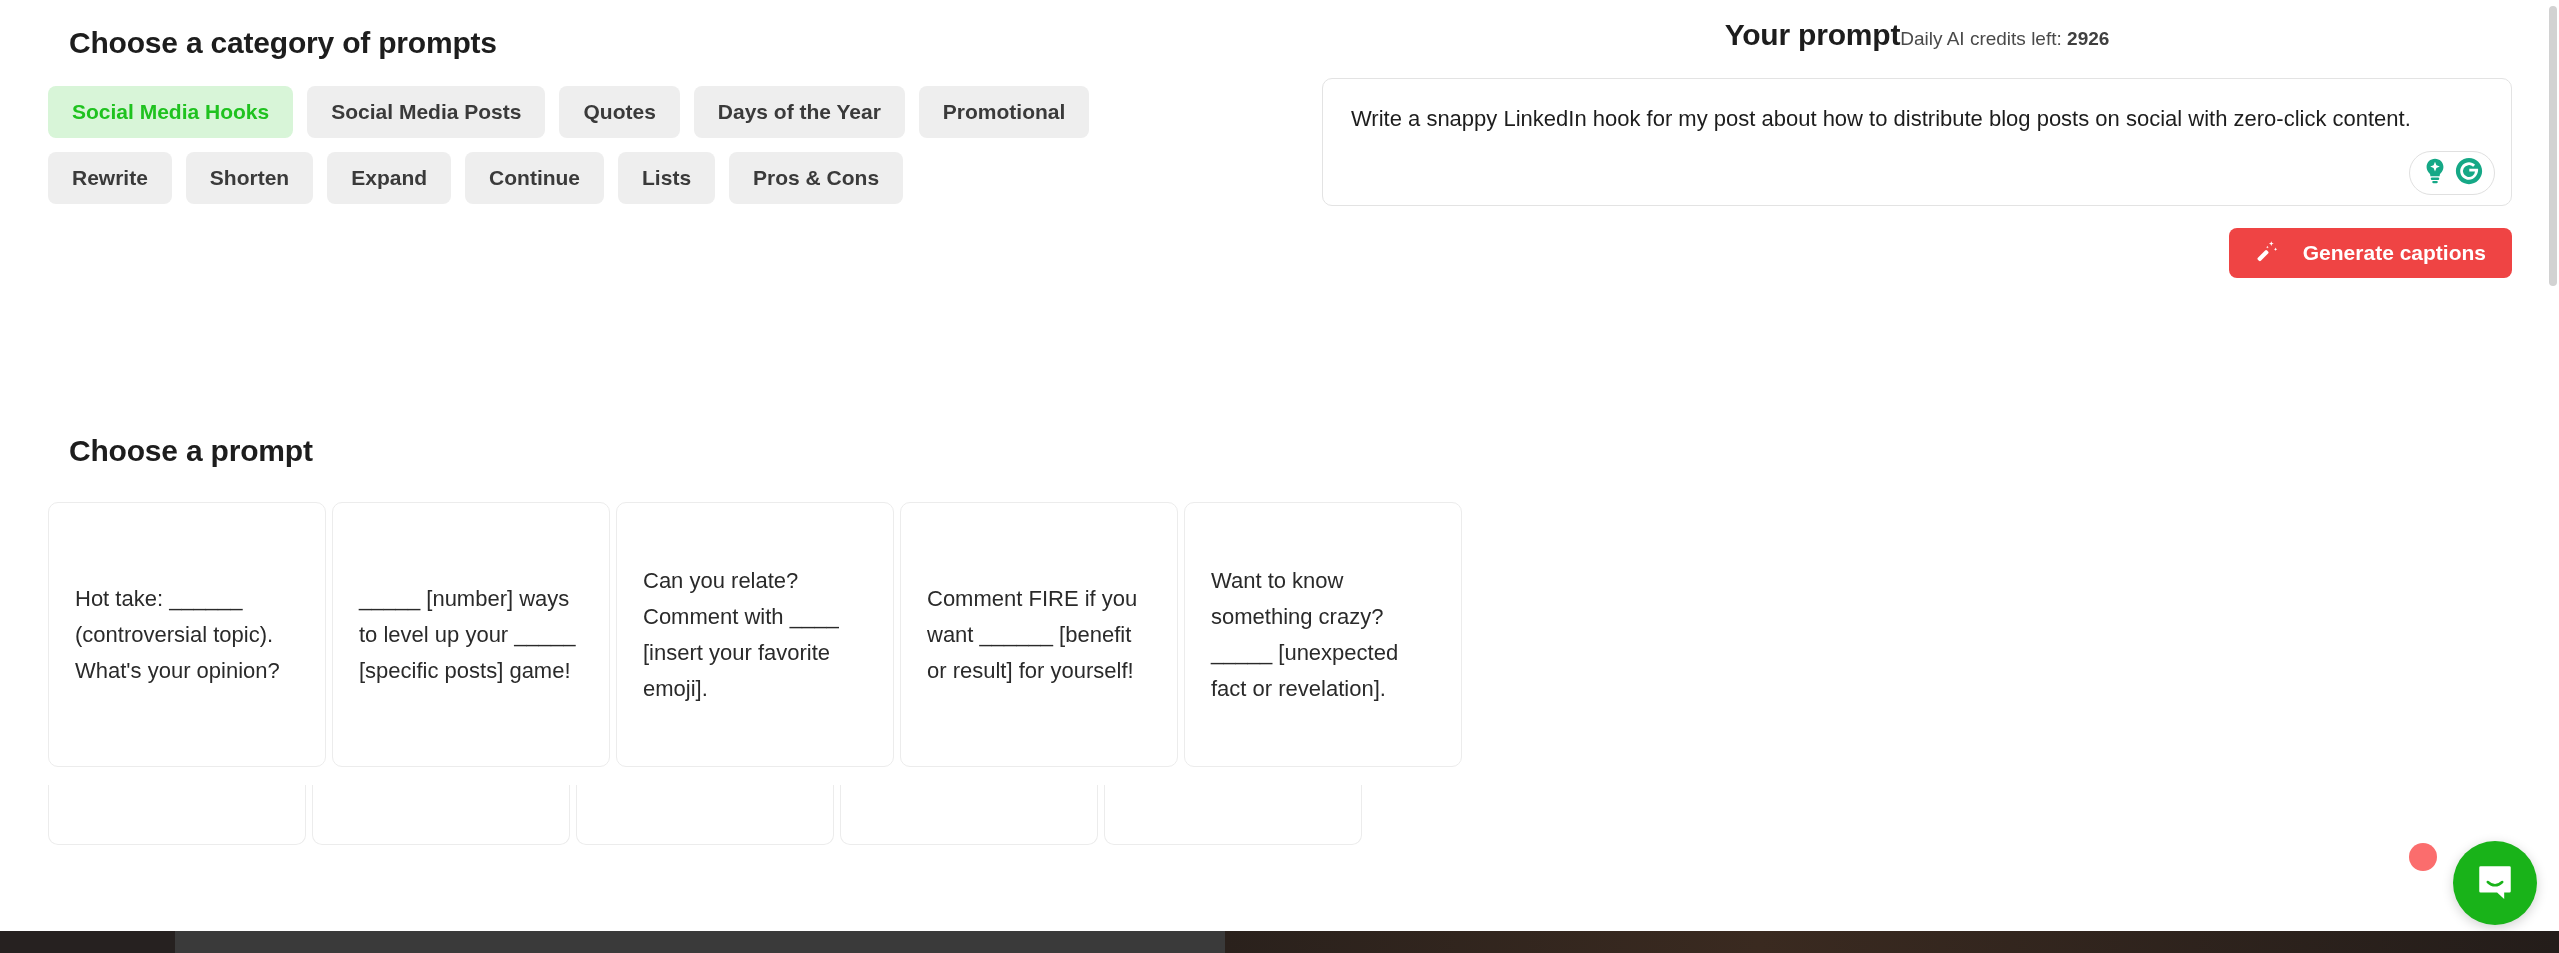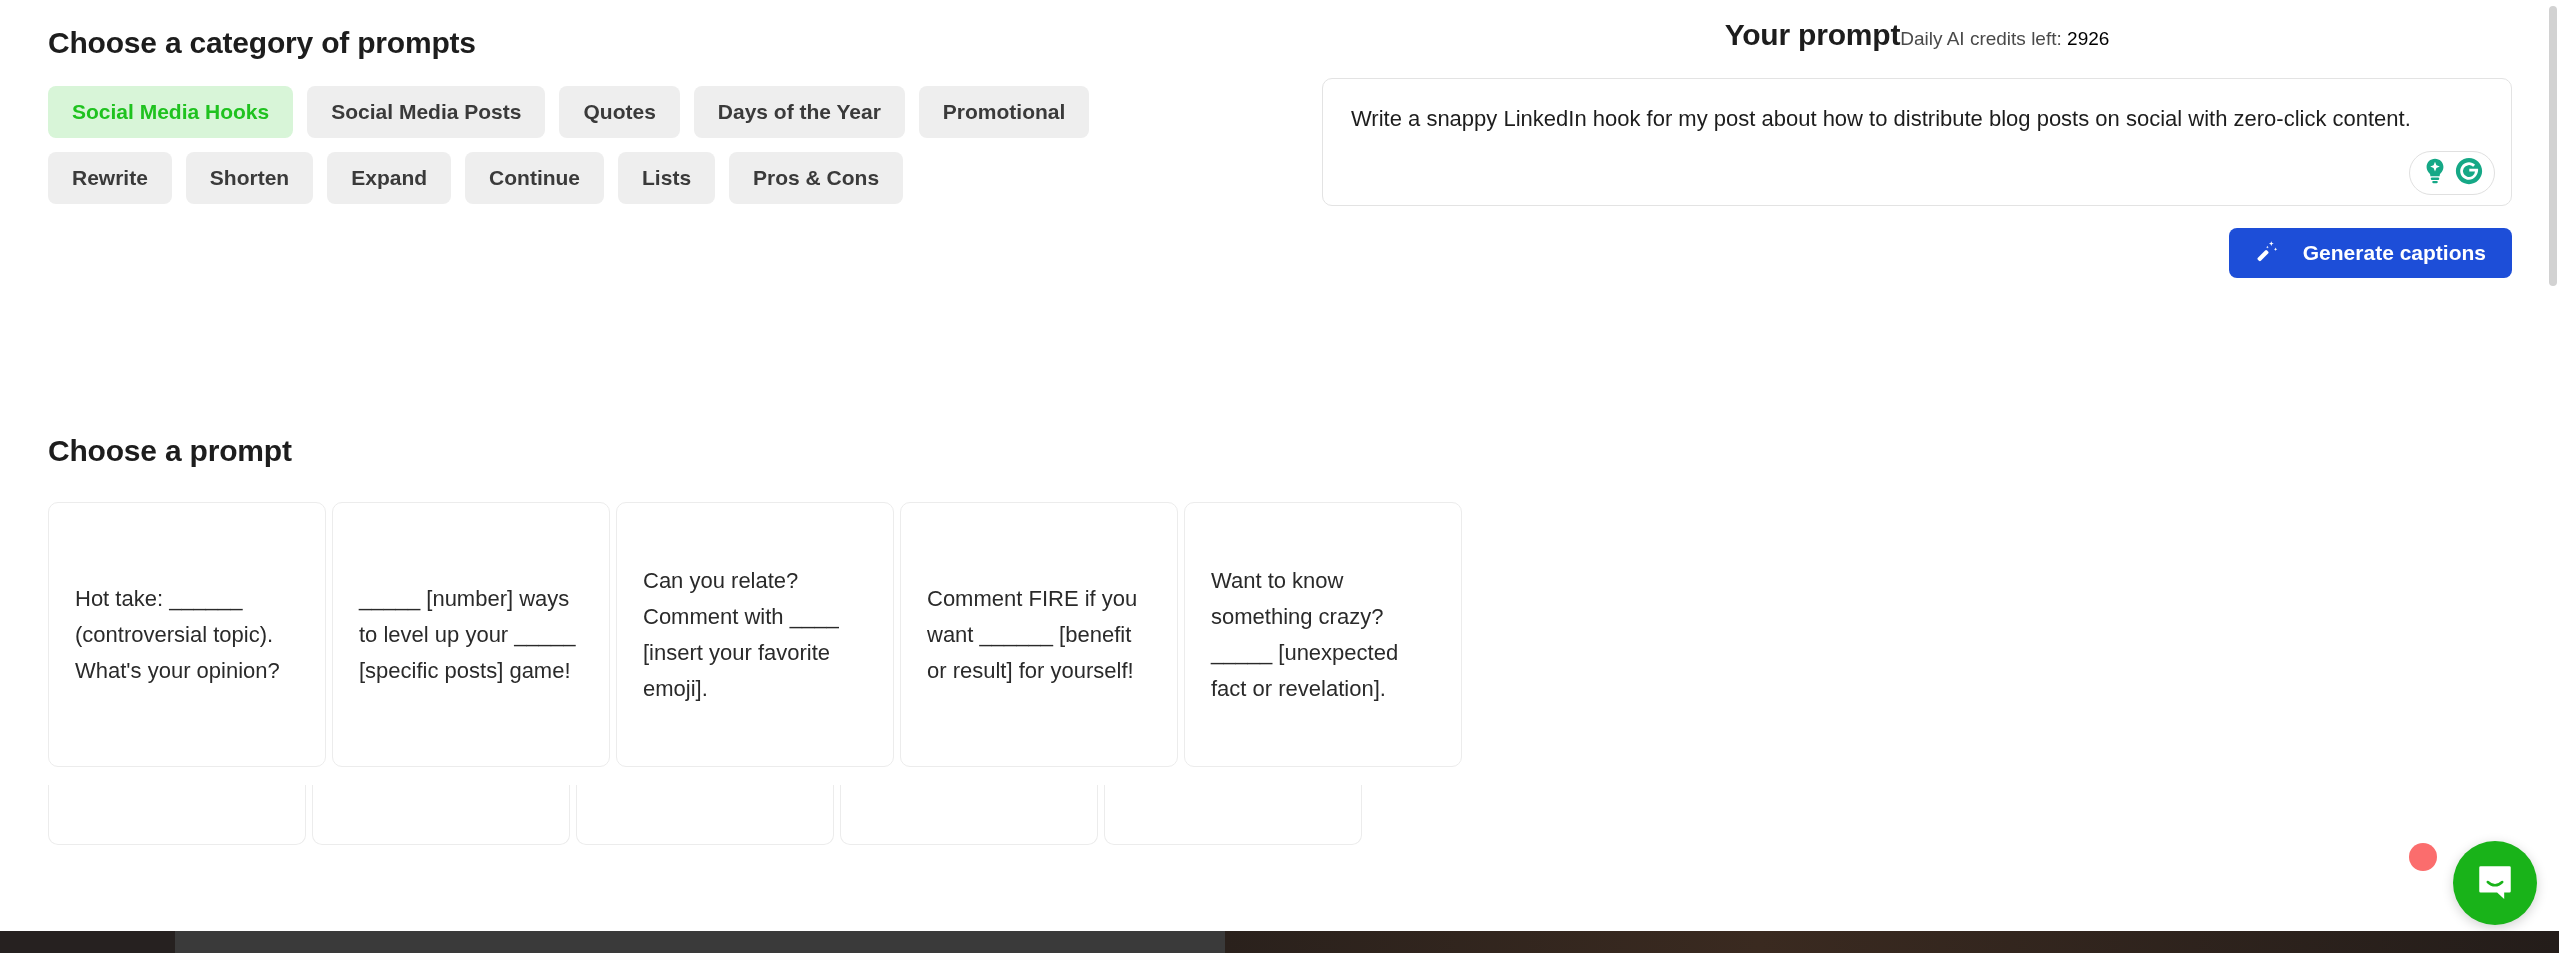--- a/index.html
+++ b/index.html
@@ -33,20 +33,21 @@
     top: 24px;
     width: 1180px;
   }
 
   .section-title {
     font-size: 30px;
     font-weight: bold;
     color: #1d1d1d;
     letter-spacing: -0.2px;
     line-height: 38px;
+    margin-left: 21px;
   }
 
   .chips {
     margin-top: 24px;
     display: flex;
     flex-wrap: wrap;
     gap: 14px 14px;
     max-width: 1130px;
   }
   .chip {
@@ -83,21 +84,21 @@
   .right-title {
     font-size: 30px;
     font-weight: bold;
     color: #1d1d1d;
     letter-spacing: -0.2px;
   }
   .credits {
     font-size: 19px;
     color: #4a4a4a;
   }
-  .credits b { color: #000000; font-weight: normal; }
+  .credits b { color: #404040; font-weight: bold; }
 
   .prompt-box {
     margin-top: 20px;
     position: relative;
     width: 1190px;
     height: 128px;
     border: 1px solid #e3e3e3;
     border-radius: 10px;
     background: #fff;
   }
@@ -126,21 +127,21 @@
     gap: 4px;
   }
 
   .gen-row {
     margin-top: 22px;
     display: flex;
     justify-content: flex-end;
     width: 1190px;
   }
   .gen-btn {
-    background: #1d4ed8;
+    background: #ef4444;
     border: none;
     border-radius: 8px;
     color: #ffffff;
     font-size: 21px;
     font-weight: bold;
     padding: 0 26px;
     height: 50px;
     display: inline-flex;
     align-items: center;
     gap: 24px;

